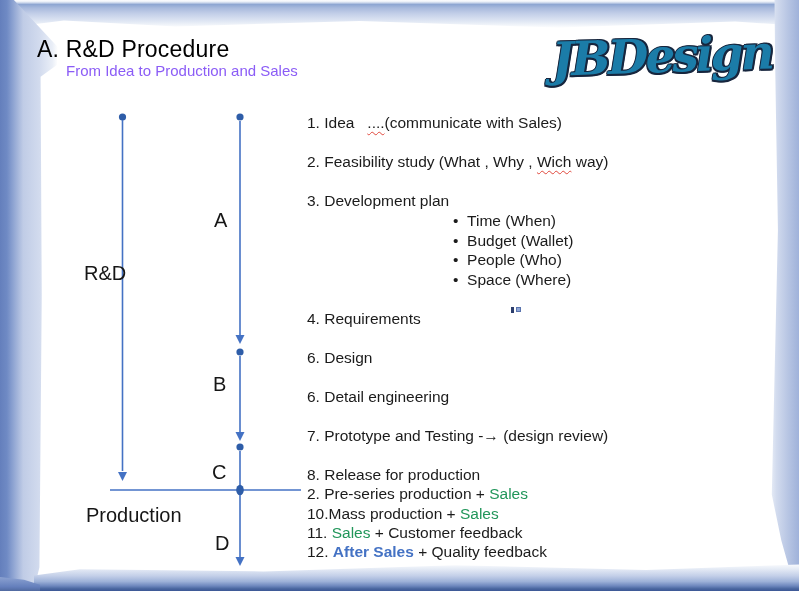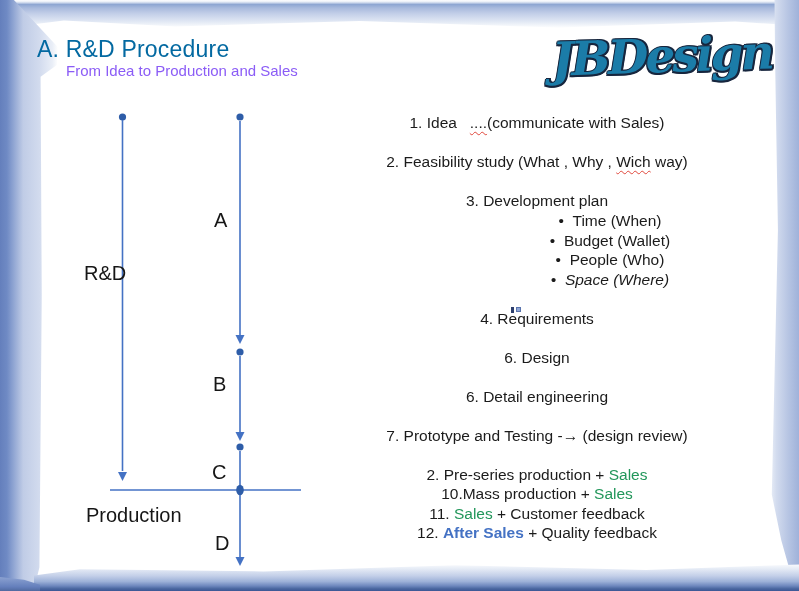--- a/index.html
+++ b/index.html
@@ -28,45 +28,45 @@
     left:34px;bottom:0;width:765px;height:28px;
     background:linear-gradient(180deg,#ffffff 0%,#e4eaf5 22%,#c3cfe8 46%,#9db1d8 66%,#6d87bd 82%,#49669f 92%,#3c5795 100%);
     clip-path:polygon(0 45%,6% 22%,30% 30%,55% 8%,80% 25%,100% 5%,100% 100%,0 100%);
   }
   #frame-bottom-left-cap{
     left:0;bottom:0;width:40px;height:14px;
     background:linear-gradient(180deg,#8ca2d1 0%,#647fbc 70%,#50699f 100%);
     clip-path:polygon(0 0,60% 20%,100% 55%,100% 100%,0 100%);
   }
   
-  #page-title{position:absolute;left:37px;top:36px;font-size:23px;color:#0369a1;letter-spacing:.2px;}
+  #page-title{position:absolute;left:37px;top:36px;font-size:23px;color:#000000;letter-spacing:.2px;}
   #page-subtitle{position:absolute;left:66px;top:62px;font-size:15px;color:#8b5cf6;}
   #logo{
     position:absolute;left:552px;top:28px;width:230px;height:76px;
     font:italic bold 47px "DejaVu Serif",serif;color:var(--logo);
     letter-spacing:-3px;transform:rotate(-2deg);
     text-shadow:2px 1px 0 #17263e,-1px 0 0 #17263e,0 -1px 0 #17263e,1px 2px 0 #17263e,-1px 2px 0 #17263e,2px -1px 0 #17263e;
     white-space:nowrap;
   }
   
   #diagram-svg{position:absolute;left:0;top:0;pointer-events:none;}
   .dgm-label{position:absolute;font-size:20px;color:#161616;}
   #label-a{left:214px;top:209px;}
   #label-b{left:213px;top:373px;}
   #label-c{left:212px;top:461px;}
   #label-d{left:215px;top:532px;}
   #label-rnd{left:84px;top:262px;}
   #label-production{left:86px;top:504px;}
   
   #steps-list{position:absolute;left:307px;top:114px;width:460px;}
-  .row{font:15.5px/17px "Liberation Sans",sans-serif;color:var(--text);white-space:pre;text-align:center;}
+  .row{font:15.5px/17px "Liberation Sans",sans-serif;color:var(--text);white-space:pre;}
   .gap-wide{margin-bottom:22px;}
   .gap-before-bullets{margin-bottom:2px;}
   .bullet{padding-left:146px;line-height:19.5px;}
-  .gap-after-bullets{margin-bottom:21px;font-style:italic;}
+  .gap-after-bullets{margin-bottom:21px;}
   .gap-tight{margin-bottom:2.3px;}
   .run-green{color:var(--green);font-weight:normal;}
   .run-blue{color:var(--blue);font-weight:bold;}
   .misspelled{
     text-decoration:underline;text-decoration-style:wavy;
     text-decoration-color:var(--red);text-decoration-thickness:1px;
     text-underline-offset:3px;
   }
   
   #stray-mark{position:absolute;left:511px;top:307px;width:12px;height:6px;}
@@ -125,20 +125,21 @@
       <div class="row step gap-wide"><span>2. Feasibility study (What , Why , </span><span class="misspelled">Wich</span><span> way)</span></div>
       <div class="row step gap-before-bullets"><span>3. Development plan</span></div>
       <div class="row bullet"><span>•&nbsp;&nbsp;</span><span>Time (When)</span></div>
       <div class="row bullet"><span>•&nbsp;&nbsp;</span><span>Budget (Wallet)</span></div>
       <div class="row bullet"><span>•&nbsp;&nbsp;</span><span>People (Who)</span></div>
       <div class="row bullet gap-after-bullets"><span>•&nbsp;&nbsp;</span><span>Space (Where)</span></div>
       <div class="row step gap-wide"><span>4. Requirements</span></div>
       <div class="row step gap-wide"><span>6. Design</span></div>
       <div class="row step gap-wide"><span>6. Detail engineering</span></div>
       <div class="row step gap-wide"><span>7. Prototype and Testing -→ (design review)</span></div>
+      <div class="row step gap-tight"><span>8. Release for production</span></div>
       <div class="row step gap-tight"><span>2. Pre-series production + </span><span class="run-green">Sales</span></div>
       <div class="row step gap-tight"><span>10.Mass production + </span><span class="run-green">Sales</span></div>
       <div class="row step gap-tight"><span>11. </span><span class="run-green">Sales</span><span> + Customer feedback</span></div>
       <div class="row step"><span>12. </span><span class="run-blue">After Sales</span><span> + Quality feedback</span></div>
     </div>
 
   <div id="stray-mark"><i class="m1"></i><i class="m2"></i></div>
 </div>
 
 </body></html>

